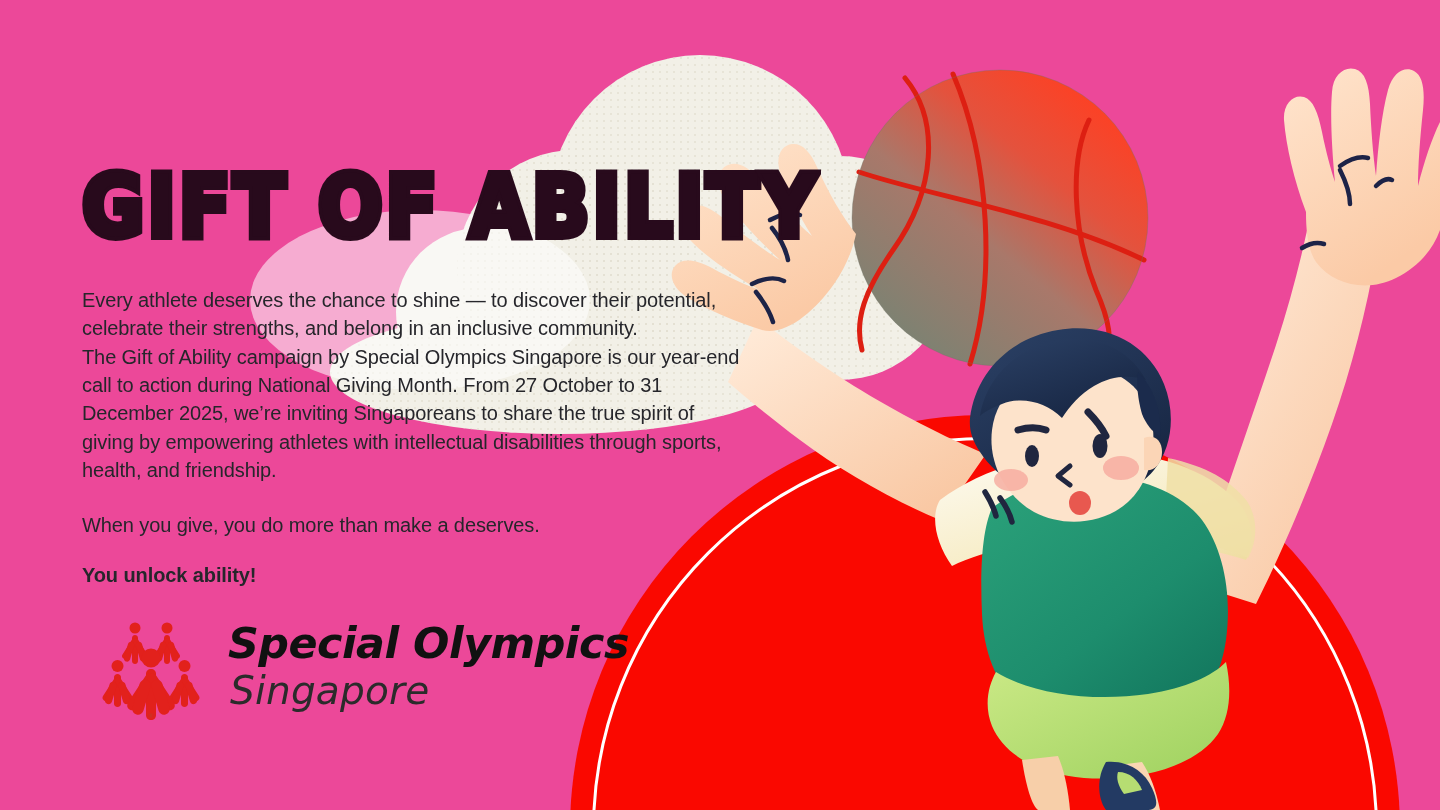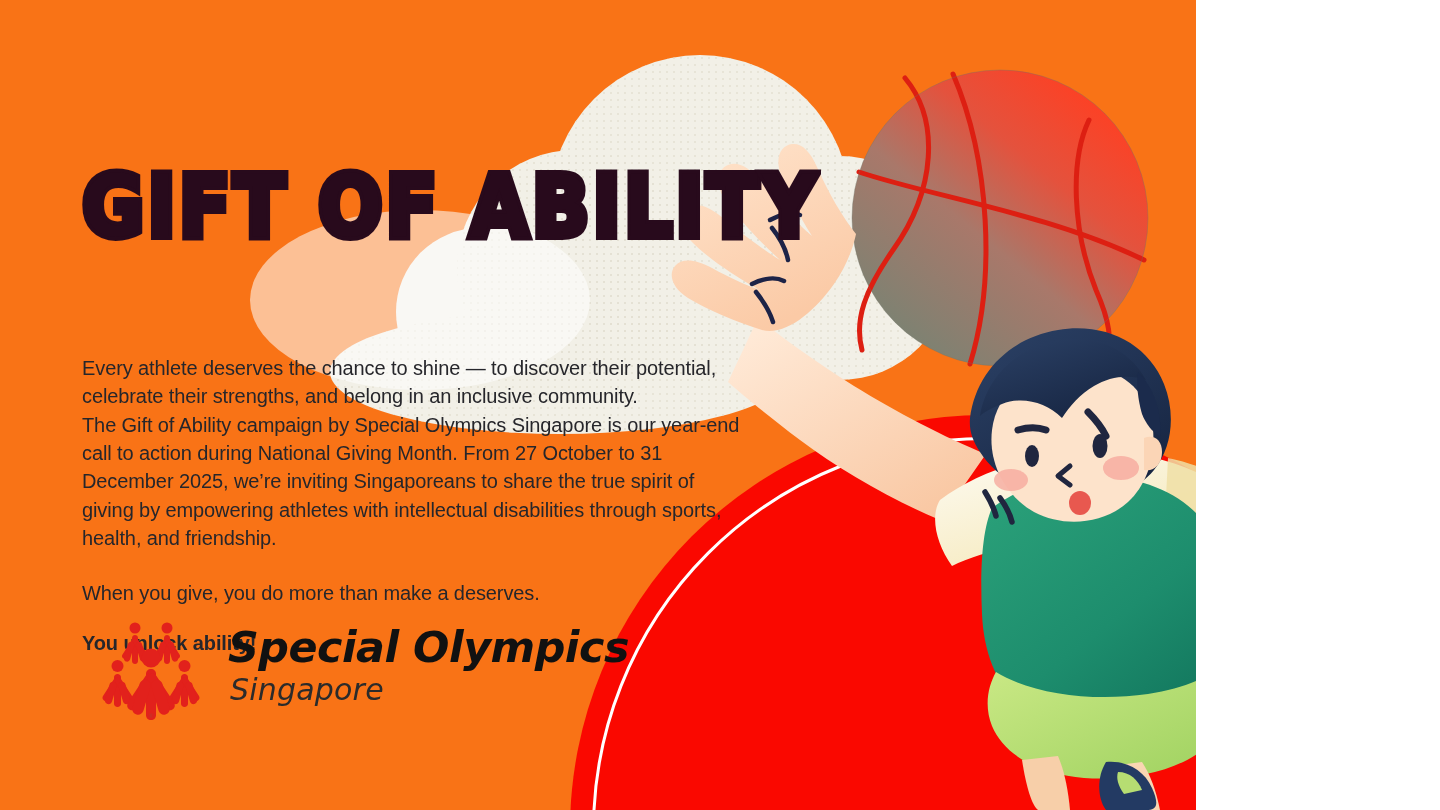--- a/index.html
+++ b/index.html
@@ -6,24 +6,24 @@
   html, body {
     margin: 0;
     padding: 0;
     background: #ffffff;
   }
   body {
     font-family: "Liberation Sans", sans-serif;
   }
   #poster {
     position: relative;
-    width: 1196px;
+    width: 1440px;
     height: 810px;
     overflow: hidden;
-    background: #f97316;
+    background: #ec4899;
   }
 
   
   .cloud-wrap {
     position: absolute;
     left: 0; top: 0;
     width: 1440px; height: 810px;
     pointer-events: none;
   }
 
@@ -70,21 +70,21 @@
     transform: scaleY(1.12);
     transform-origin: left top;
   }
   .body-copy {
     margin: 0;
     color: #26262b;
     font-size: 20px;
     line-height: 1.42;
     letter-spacing: -0.1px;
   }
-  .p1 { margin-top: 116px; }
+  .p1 { margin-top: 48px; }
   .p2 { }
   .p3 { margin-top: 26px; }
   .p4 { margin-top: 22px; font-weight: 700; }
 
   
   .logo-row {
     position: absolute;
     left: 96px;
     top: 612px;
     display: flex;
@@ -100,21 +100,21 @@
     font-size: 42px;
     letter-spacing: -0.5px;
     color: #111111;
     transform: scaleX(1.02);
     transform-origin: left center;
   }
   .logo-sub {
     font-family: "DejaVu Sans", sans-serif;
     font-style: italic;
     font-weight: 400;
-    font-size: 30px;
+    font-size: 39px;
     color: #2b2b2b;
     margin-top: 6px;
     margin-left: 2px;
     letter-spacing: 0.2px;
   }
 
   
   .illustration {
     position: absolute;
     left: 640px;

